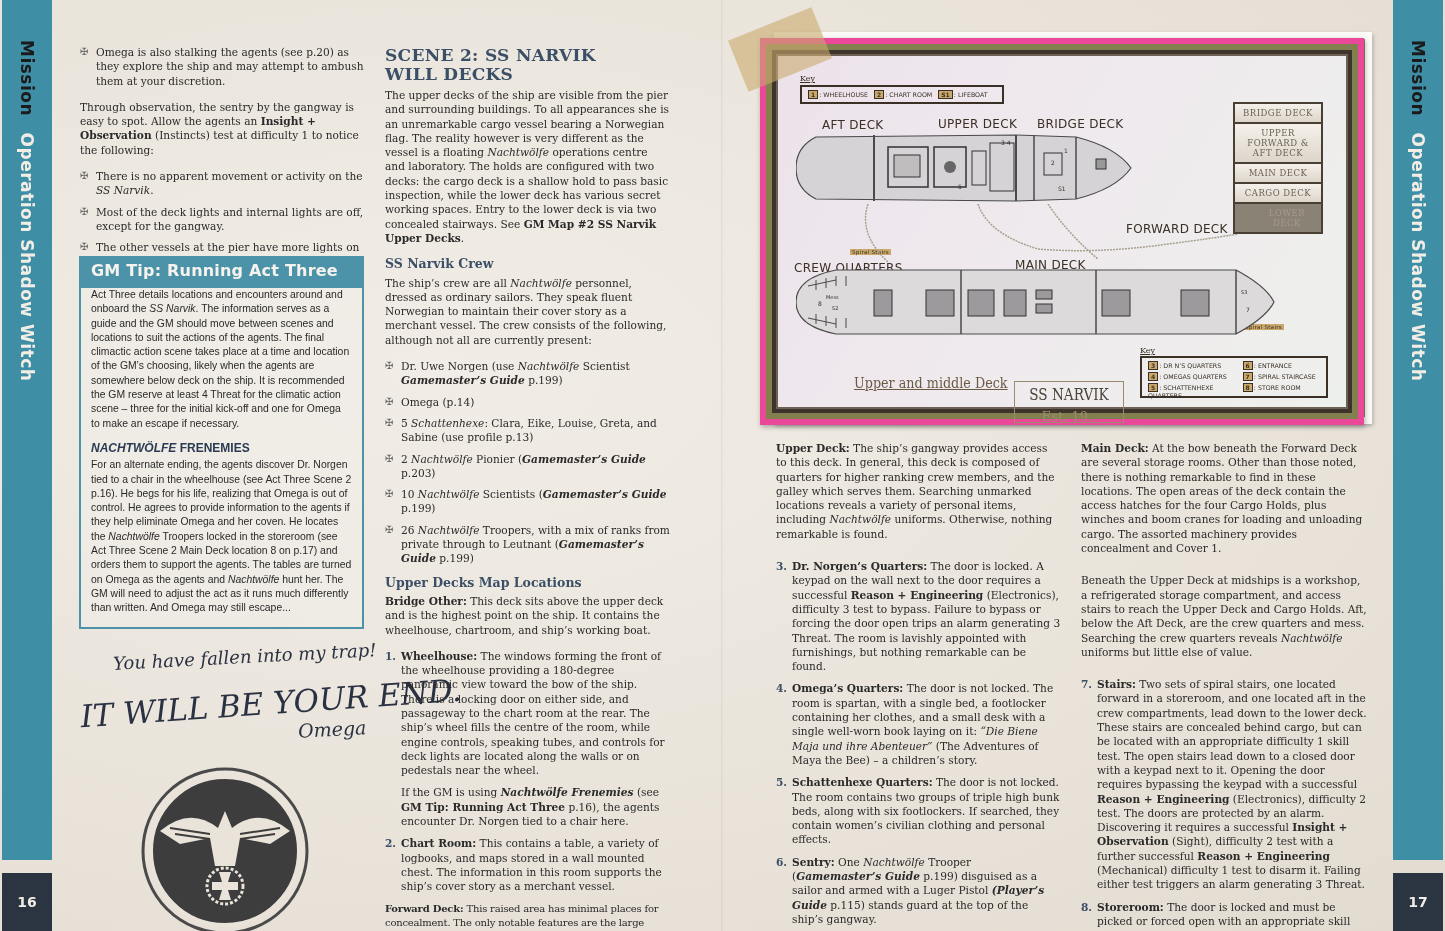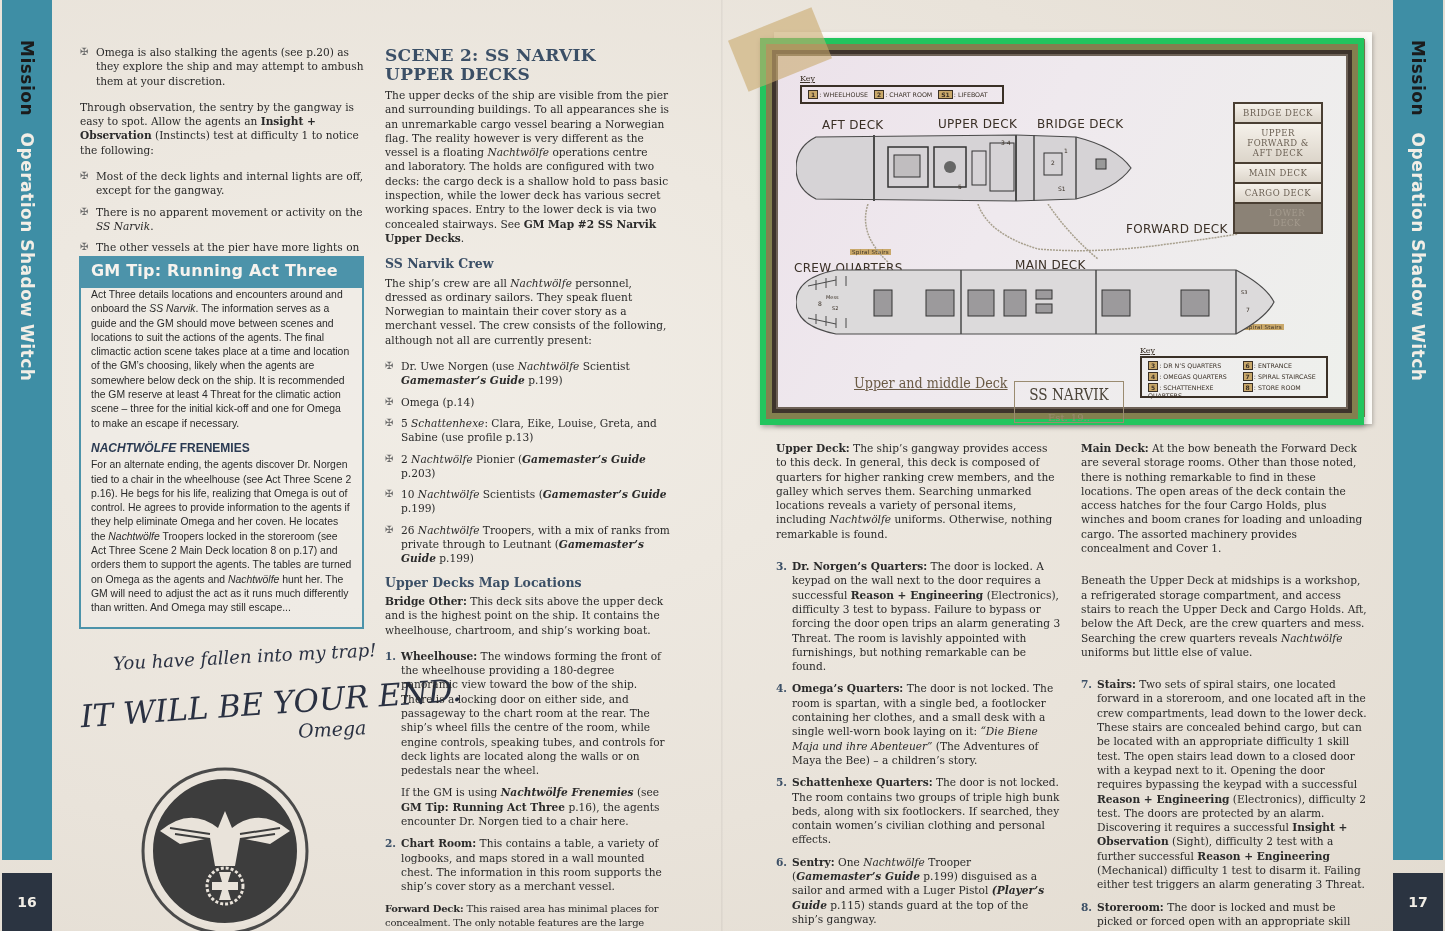--- a/index.html
+++ b/index.html
@@ -73,37 +73,37 @@
   
   .stamp { position: absolute; left: 140px; top: 766px; width: 170px; height: 170px; }
 
   
   .map-wrap { position: absolute; left: 756px; top: 30px; width: 620px; height: 395px; }
   .tape { position: absolute; left: 735px; top: 22px; width: 90px; height: 55px;
       background: rgba(202,170,110,0.6); transform: rotate(-22deg); z-index: 3; }
   .map-back { position: absolute; left: 18px; top: 2px; width: 598px; height: 392px; background: #fbfaf6;
       box-shadow: 1px 2px 4px rgba(0,0,0,0.25); }
   .map-back .olive { position: absolute; inset: 7px; background: #8a8a58; }
-  .map-front { position: absolute; left: 4px; top: 8px; width: 604px; height: 387px; background: #22c55e;
+  .map-front { position: absolute; left: 4px; top: 8px; width: 604px; height: 387px; background: #ec4899;
       box-shadow: 1px 2px 5px rgba(0,0,0,0.3); }
   .map-olive { position: absolute; left: 6px; top: 6px; right: 6px; bottom: 6px; background: #83804f; }
   .map-frame { position: absolute; left: 12px; top: 12px; right: 12px; bottom: 12px; background: #3e342c; }
   .map-paper { position: absolute; left: 16px; top: 16px; right: 16px; bottom: 16px;
       background: linear-gradient(120deg, #ece2ea 0%, #efe9ee 40%, #eef0ec 100%); border: 2px solid #6d6156; }
   .map-text { position: absolute; font-family: "DejaVu Sans", sans-serif; color: #3a3026; font-size: 12px; letter-spacing: 0.3px; }
   .key-box { position: absolute; border: 2px solid #3a3026; padding: 3px 6px; font-family: "DejaVu Sans", sans-serif; font-size: 6.3px; color: #3a3026; }
   .key-label { position: absolute; font-family: "DejaVu Serif", serif; font-size: 8px; color: #3a3026; text-decoration: underline; }
   .deck-menu { position: absolute; left: 455px; top: 46px; width: 90px; border: 2px solid #4a3f33; background: #d9d1c4; }
   .deck-btn { font-family: "DejaVu Serif", serif; font-size: 8.5px; color: #6a5f52; text-align: center; padding: 4px 2px;
       border-bottom: 2px solid #4a3f33; background: linear-gradient(#f5f1ea, #dcd5ca); letter-spacing: 0.5px; line-height: 10px; }
   .deck-btn:last-child { border-bottom: none; background: #8b8276; color: #a49b8e; padding-left: 20px; }
   .map-title { position: absolute; left: 76px; top: 318px; font-family: "DejaVu Serif", serif; font-size: 15px; color: #6a5a44; text-decoration: underline; letter-spacing: 0px; transform: scaleX(0.85); transform-origin: left; }
   .ship-badge { position: absolute; left: 236px; top: 325px; width: 110px; height: 42px; border: 1px solid #9a8b70; text-align: center; }
   .ship-badge .nm { font-family: "DejaVu Serif", serif; font-size: 17px; color: #4a4338; transform: scaleX(0.8); display: block; line-height: 24px; }
-  .ship-badge .est { font-family: "DejaVu Serif", serif; font-size: 10px; color: #9a8b70; }
+  .ship-badge .est { font-family: "DejaVu Serif", serif; font-size: 13px; color: #9a8b70; }
   .num-badge { display: inline-block; background: #c9a86a; color: #3a3026; font-weight: bold; font-size: 6px; padding: 0 2px; border: 1px solid #3a3026; margin-right: 1px; }
 
   
 </style>
 </head>
 <body>
 
 <div class="spread"></div>
 <div class="gutter"></div>
 
@@ -130,22 +130,22 @@
 </div>
 
 <div class="col" style="left:80px; top:45px; width:285px;">
   <ul class="cross">
     <li>Omega is also stalking the agents (see p.20) as they explore the ship and may attempt to ambush them at your discretion.</li>
   </ul>
   <p style="margin-top:12px;">
     <span>Through observation, the sentry by the gangway is easy to spot. Allow the agents an </span><span class="b">Insight + Observation</span><span> (Instincts) test at difficulty 1 to notice the following:</span>
   </p>
   <ul class="cross">
+    <li><span>There is no apparent movement or activity on the </span><span class="i">SS Narvik</span><span>.</span></li>
     <li><span>Most of the deck lights and internal lights are off, except for the gangway.</span></li>
-    <li><span>There is no apparent movement or activity on the </span><span class="i">SS Narvik</span><span>.</span></li>
     <li><span>The other vessels at the pier have more lights on and visible sailors going about their business.</span></li>
   </ul>
 </div>
 
 <div class="gm-box">
   <div class="gm-head">GM Tip: Running Act Three</div>
   <div class="gm-body">
     <p><span>Act Three details locations and encounters around and onboard the </span><span class="i">SS Narvik</span><span>. The information serves as a guide and the GM should move between scenes and locations to suit the actions of the agents. The final climactic action scene takes place at a time and location of the GM’s choosing, likely when the agents are somewhere below deck on the ship. It is recommended the GM reserve at least 4 Threat for the climatic action scene – three for the initial kick-off and one for Omega to make an escape if necessary.</span></p>
     <h3><span class="i">NACHTWÖLFE</span><span> FRENEMIES</span></h3>
     <p><span>For an alternate ending, the agents discover Dr. Norgen tied to a chair in the wheelhouse (see Act Three Scene 2 p.16). He begs for his life, realizing that Omega is out of control. He agrees to provide information to the agents if they help eliminate Omega and her coven. He locates the </span><span class="i">Nachtwölfe</span><span> Troopers locked in the storeroom (see Act Three Scene 2 Main Deck location 8 on p.17) and orders them to support the agents. The tables are turned on Omega as the agents and </span><span class="i">Nachtwölfe</span><span> hunt her. The GM will need to adjust the act as it runs much differently than written. And Omega may still escape...</span></p>
@@ -167,21 +167,21 @@
       <line x1="100" y1="68" x2="140" y2="62"></line>
         <line x1="100" y1="73" x2="135" y2="68"></line>
     </g>
     <circle cx="85" cy="120" r="18" fill="#3d3d3d" stroke="#e9e3da" stroke-width="3" stroke-dasharray="3 2"></circle>
     <path d="M79 106 h12 l-3 10 h10 v8 h-10 l3 10 h-12 l3 -10 h-10 v-8 h10 z" fill="#e9e3da"></path>
   </svg>
 </div>
 
 <div class="col" style="left:385px; top:46px; width:285px;">
   <h1 class="scene">
-    <span>SCENE 2: SS NARVIK</span><br><span>UPPER DECKS</span>
+    <span>SCENE 2: SS NARVIK</span><br><span>WILL DECKS</span>
   </h1>
   <p><span>The upper decks of the ship are visible from the pier and surrounding buildings. To all appearances she is an unremarkable cargo vessel bearing a Norwegian flag. The reality however is very different as the vessel is a floating </span><span class="i">Nachtwölfe</span><span> operations centre and laboratory. The holds are configured with two decks: the cargo deck is a shallow hold to pass basic inspection, while the lower deck has various secret working spaces. Entry to the lower deck is via two concealed stairways. See </span><span class="b">GM Map #2 SS Narvik Upper Decks</span><span>.</span></p>
   <h2 class="sub">SS Narvik Crew</h2>
   <p><span>The ship’s crew are all </span><span class="i">Nachtwölfe</span><span>  personnel, dressed as ordinary sailors. They speak fluent Norwegian to maintain their cover story as a merchant vessel. The crew consists of the following, although not all are currently present:</span></p>
   <ul class="cross">
     <li><span>Dr. Uwe Norgen (use </span><span class="i">Nachtwölfe</span><span> Scientist </span><span class="b i">Gamemaster’s Guide</span><span> p.199)</span></li>
     <li><span>Omega (p.14)</span></li>
     <li><span>5 </span><span class="i">Schattenhexe</span><span>: Clara, Eike, Louise, Greta, and Sabine (use profile p.13)</span></li>
     <li><span>2 </span><span class="i">Nachtwölfe</span><span> Pionier (</span><span class="b i">Gamemaster’s Guide</span><span> p.203)</span></li>
     <li><span>10 </span><span class="i">Nachtwölfe</span><span> Scientists (</span><span class="b i">Gamemaster’s Guide</span><span> p.199)</span></li>

